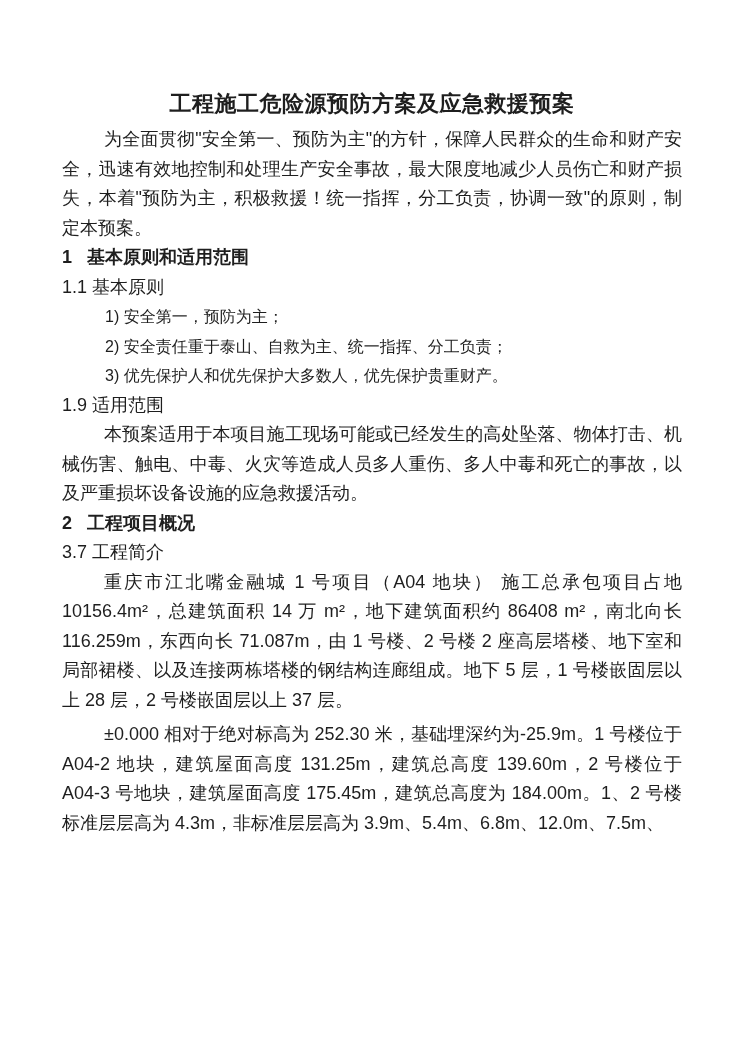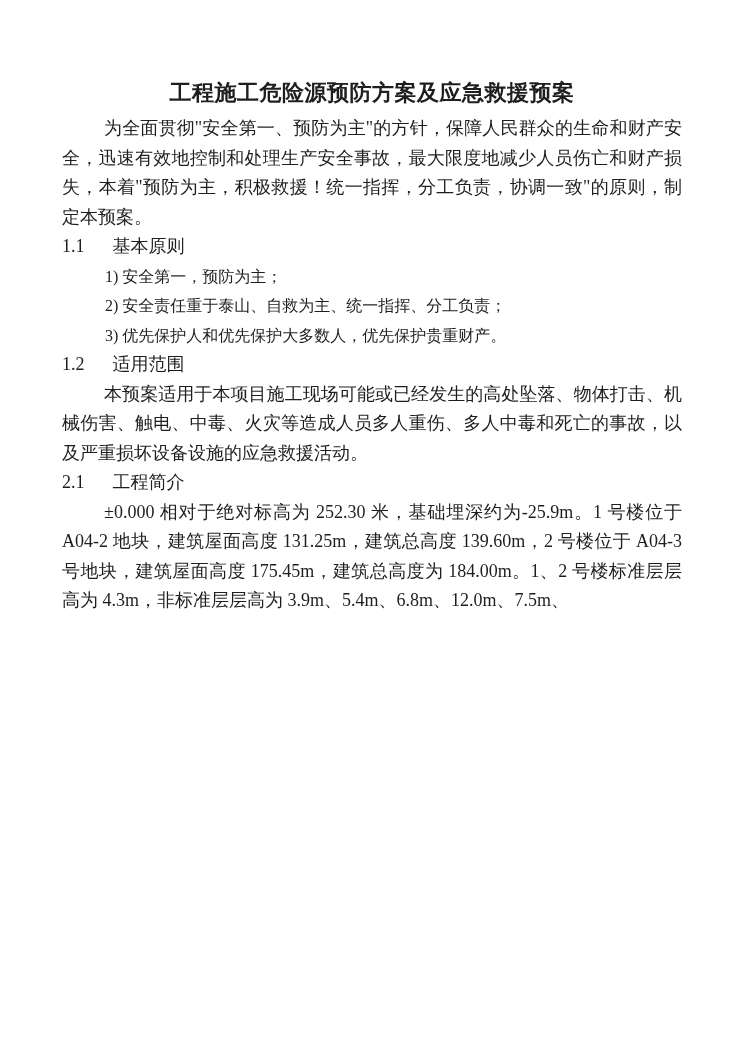--- a/index.html
+++ b/index.html
@@ -8,86 +8,92 @@
     height: 1052px;
     background: #ffffff;
     position: relative;
     font-family: "Liberation Sans", "DejaVu Sans", sans-serif;
     color: #1e1e1e;
     overflow: hidden;
   }
   .page {
     position: absolute;
     left: 62px;
-    top: 76px;
+    top: 87px;
     width: 620px;
-    font-family: Liberation Serif, serif;
   }
   .doc-title {
     font-size: 22px;
     font-weight: 700;
     text-align: center;
     line-height: 34px;
     margin: 0 0 2px 0;
     letter-spacing: 0.5px;
   }
   .para {
     font-size: 18px;
     line-height: 29.5px;
     text-align: justify;
     text-indent: 42px;
     margin: 0;
   }
   .para.first { margin-top: 4px; }
-  .para.gap-top { }
+  .para.gap-top { margin-top: 5px; }
   .h1 {
     font-size: 18px;
     font-weight: 700;
     line-height: 29.5px;
   }
   .h1 .num { margin-right: 15px; }
   .h2 {
     font-size: 18px;
     font-weight: 400;
     line-height: 29.5px;
   }
-  .h2 .num { margin-right: 28px; }
+  .h2 .num { margin-right: 5px; }
   .li {
     font-size: 16px;
     line-height: 29.5px;
     padding-left: 43px;
     text-align: justify;
   }
 </style>
 </head>
 <body>
 
 <div class="page">
 
   <h1 class="doc-title">工程施工危险源预防方案及应急救援预案</h1>
 
   <p class="para first">为全面贯彻"安全第一、预防为主"的方针，保障人民群众的生命和财产安全，迅速有效地控制和处理生产安全事故，最大限度地减少人员伤亡和财产损失，本着"预防为主，积极救援！统一指挥，分工负责，协调一致"的原则，制定本预案。</p>
 
+  <div class="h1">
+    <span class="num">1</span><span>基本原则和适用范围</span>
+  </div>
 
   <div class="h2">
     <span class="num">1.1</span><span>基本原则</span>
   </div>
 
   <div class="li">1) 安全第一，预防为主；</div>
   <div class="li">2) 安全责任重于泰山、自救为主、统一指挥、分工负责；</div>
   <div class="li">3) 优先保护人和优先保护大多数人，优先保护贵重财产。</div>
 
   <div class="h2">
-    <span class="num">1.2</span><span>适用范围</span>
+    <span class="num">1.9</span><span>适用范围</span>
   </div>
 
   <p class="para">本预案适用于本项目施工现场可能或已经发生的高处坠落、物体打击、机械伤害、触电、中毒、火灾等造成人员多人重伤、多人中毒和死亡的事故，以及严重损坏设备设施的应急救援活动。</p>
 
+  <div class="h1">
+    <span class="num">2</span><span>工程项目概况</span>
+  </div>
 
   <div class="h2">
-    <span class="num">2.1</span><span>工程简介</span>
+    <span class="num">3.7</span><span>工程简介</span>
   </div>
 
 
+  <p class="para">重庆市江北嘴金融城 1 号项目（A04 地块） 施工总承包项目占地 10156.4m²，总建筑面积 14 万 m²，地下建筑面积约 86408 m²，南北向长 116.259m，东西向长 71.087m，由 1 号楼、2 号楼 2 座高层塔楼、地下室和局部裙楼、以及连接两栋塔楼的钢结构连廊组成。地下 5 层，1 号楼嵌固层以上 28 层，2 号楼嵌固层以上 37 层。</p>
 
   <p class="para gap-top">±0.000 相对于绝对标高为 252.30 米，基础埋深约为-25.9m。1 号楼位于 A04-2 地块，建筑屋面高度 131.25m，建筑总高度 139.60m，2 号楼位于 A04-3 号地块，建筑屋面高度 175.45m，建筑总高度为 184.00m。1、2 号楼标准层层高为 4.3m，非标准层层高为 3.9m、5.4m、6.8m、12.0m、7.5m、</p>
 
 </div>
 
 </body></html>

